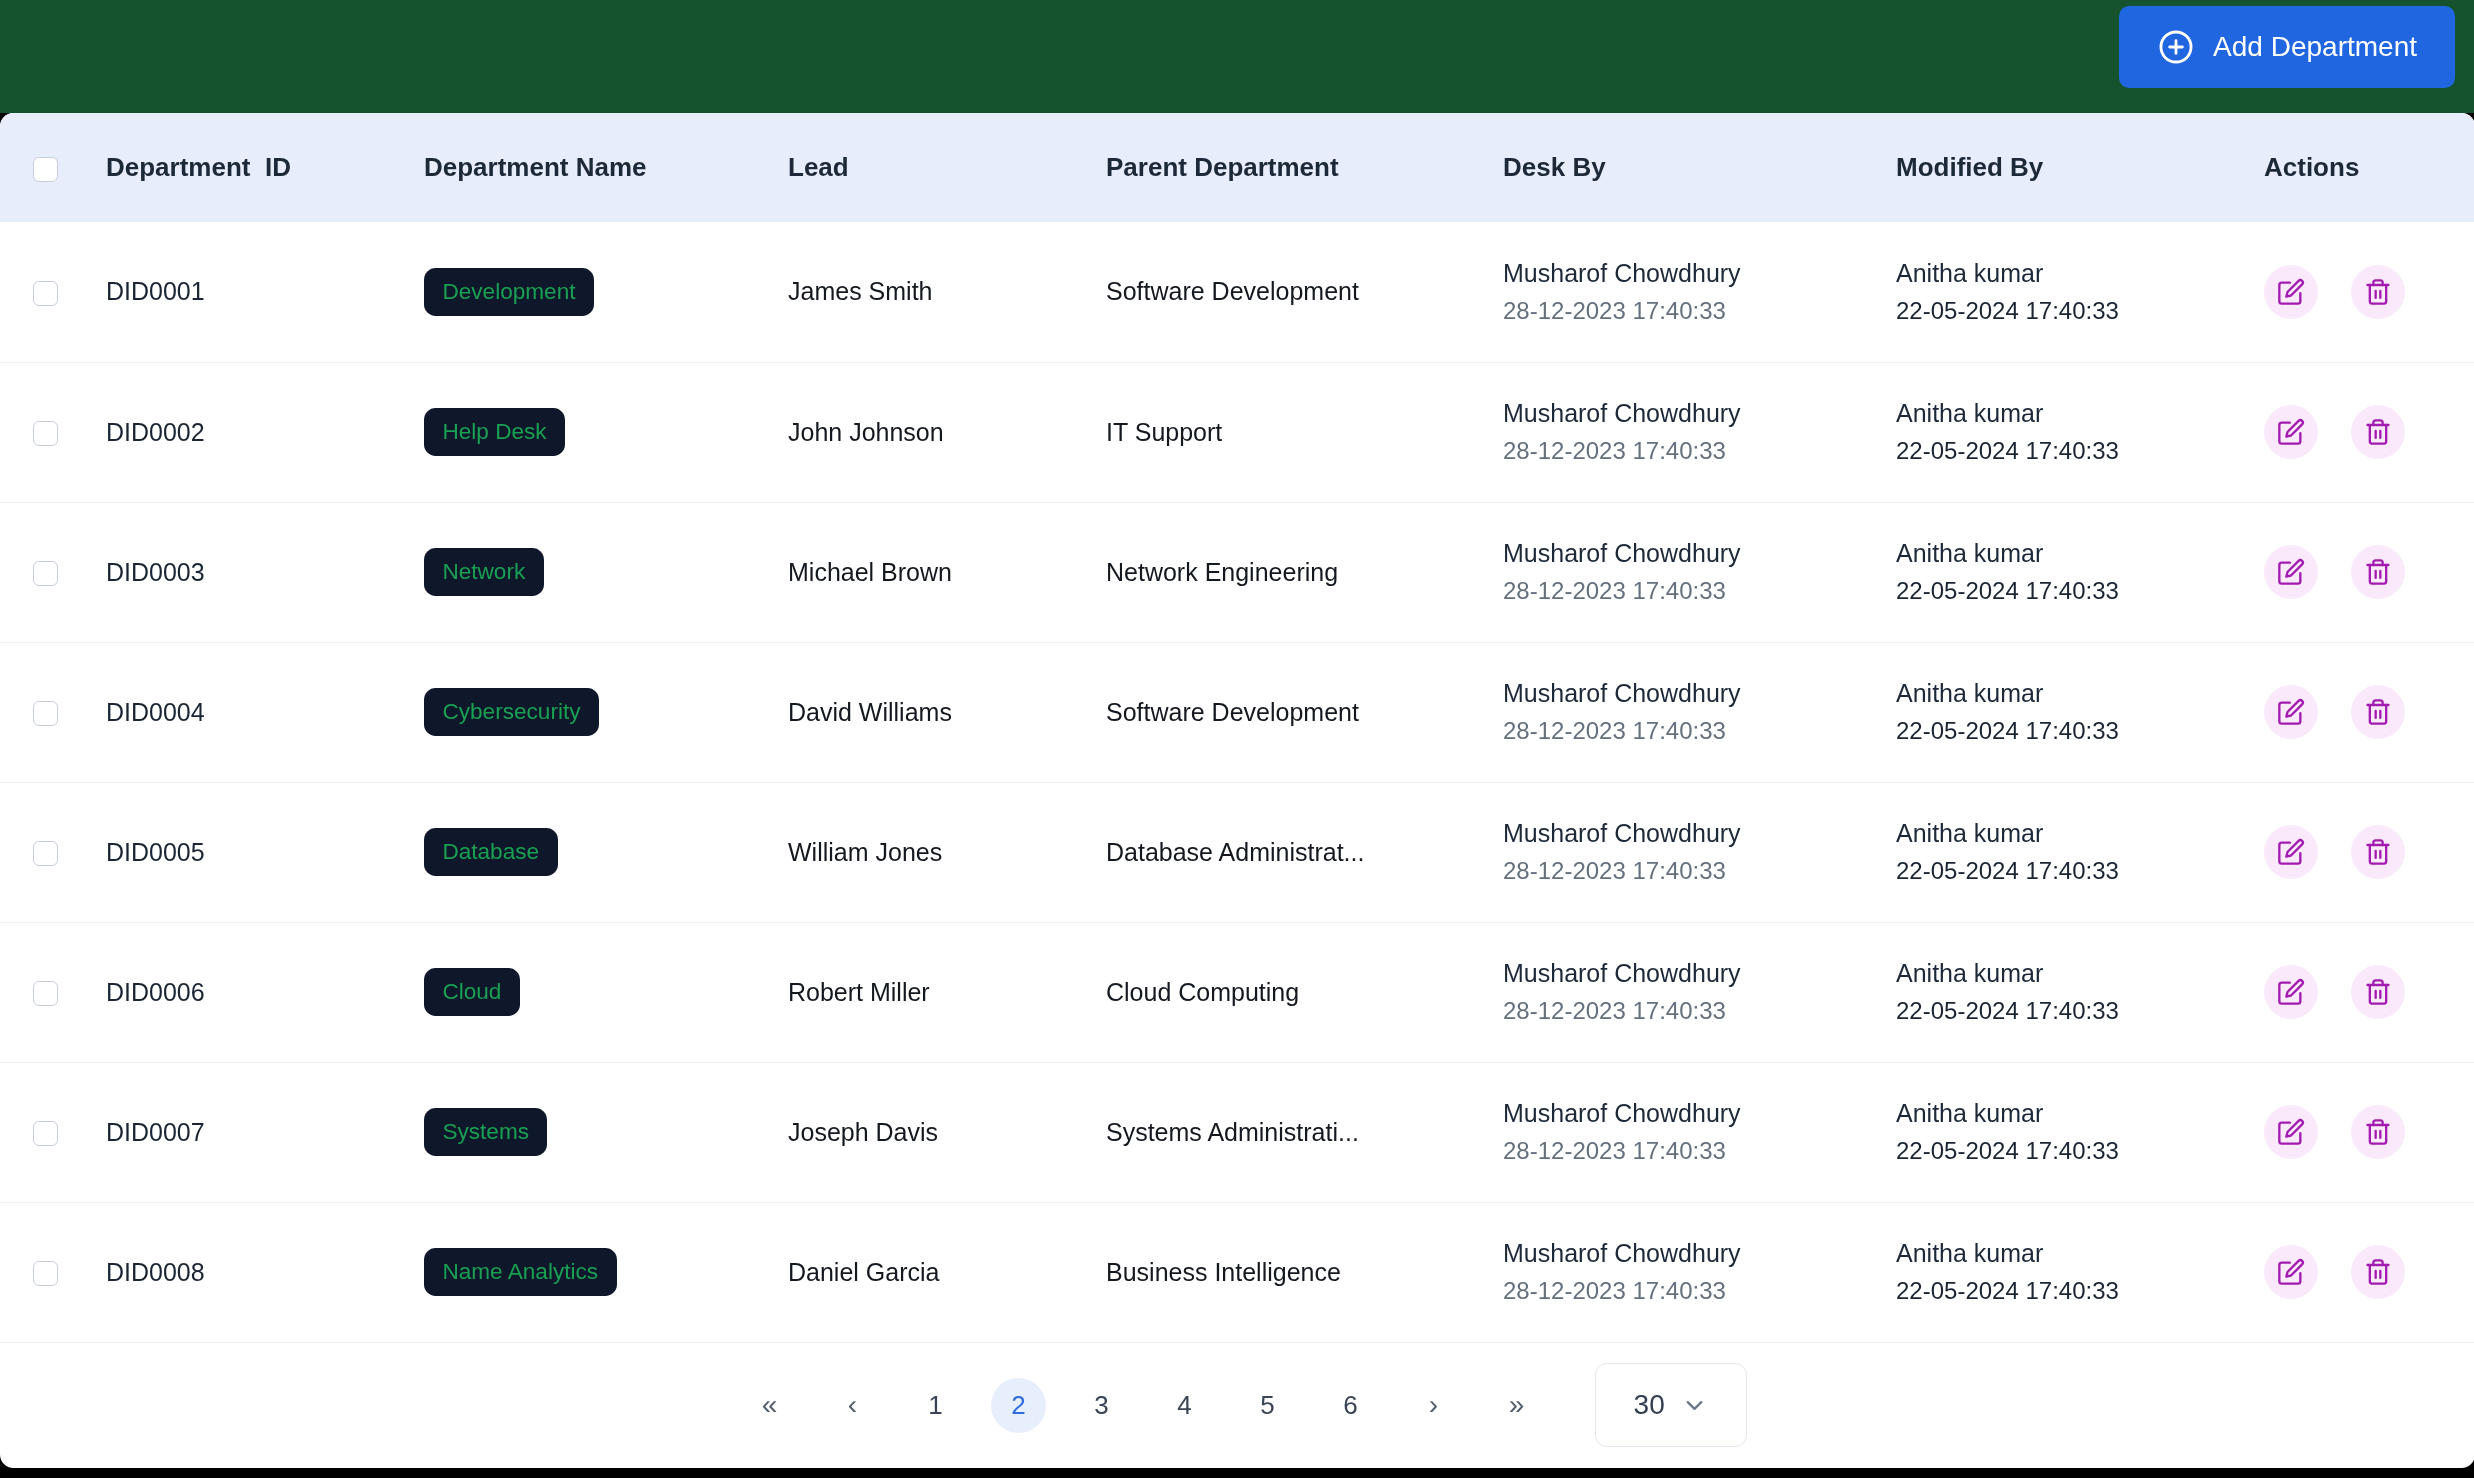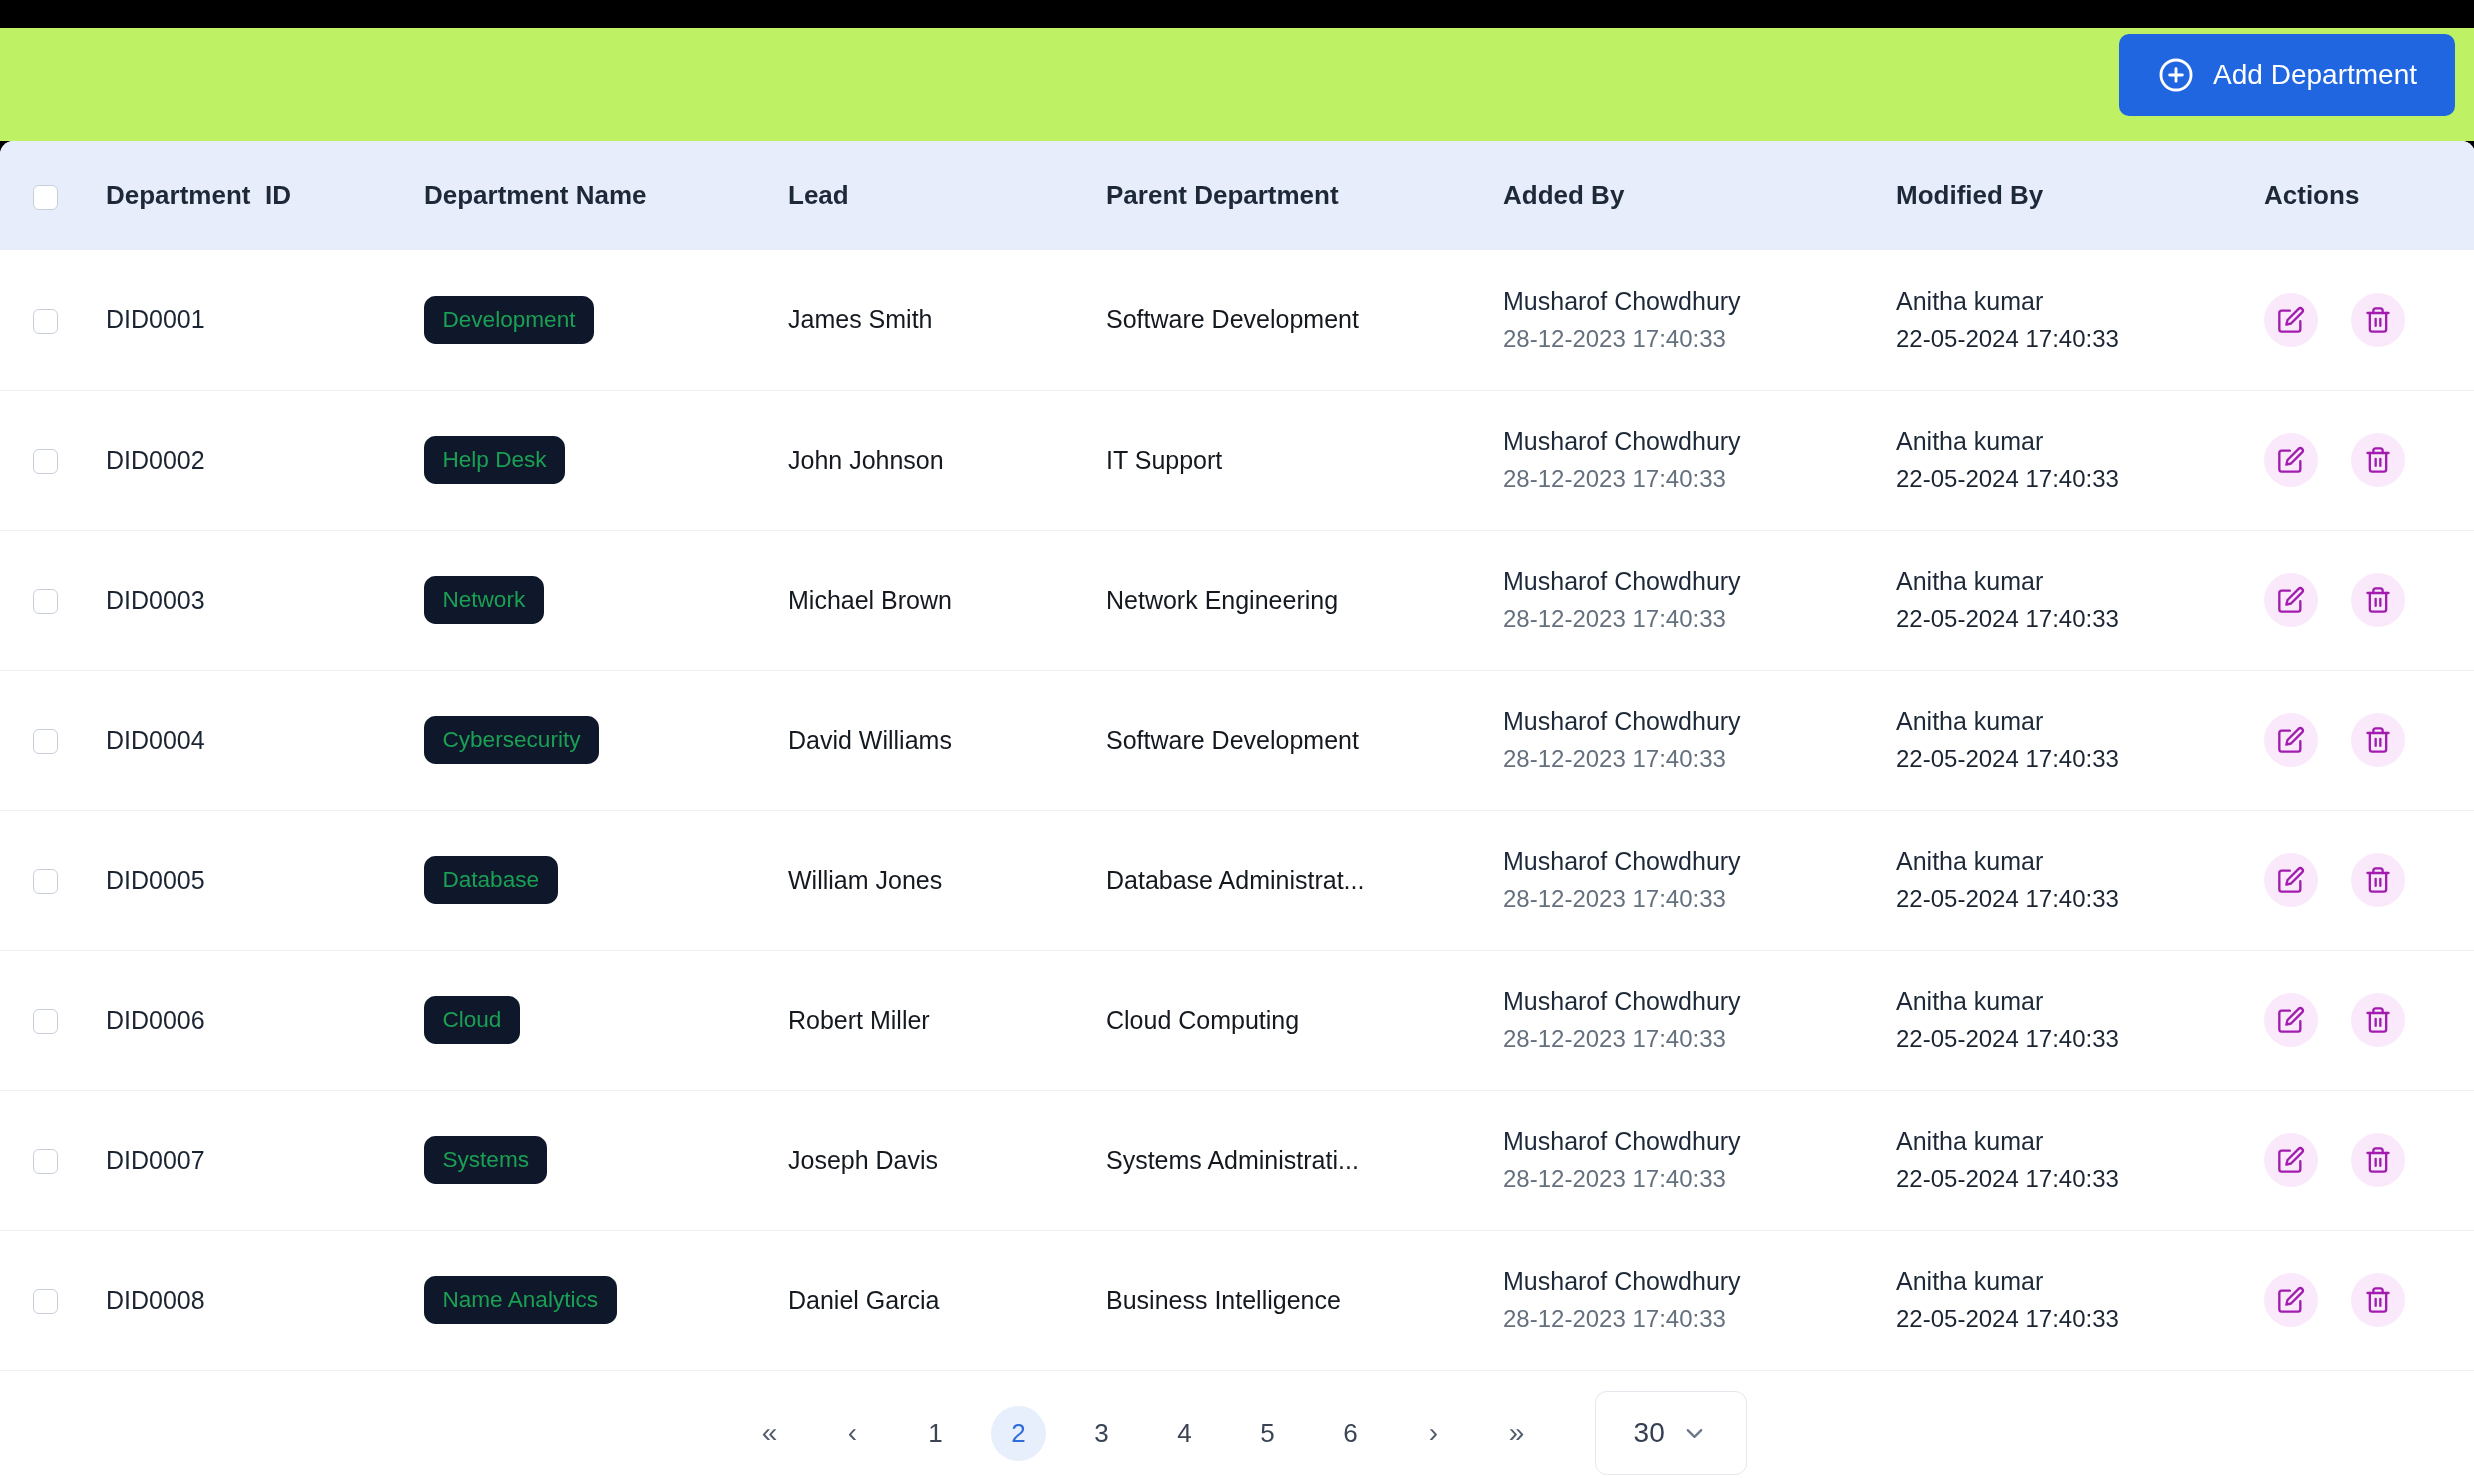--- a/index.html
+++ b/index.html
@@ -4,21 +4,21 @@
 <style>
   * { margin:0; padding:0; box-sizing:border-box; }
   html,body { width:2475px; height:1478px; overflow:hidden; }
   body {
     background:#000;
     font-family:"Liberation Sans", sans-serif;
     color:#1a2433;
   }
 
   
-  .topbar { height:113px; background:#bef264; position:relative;margin-top:28px; }
+  .topbar { height:113px; background:#14532d; position:relative; }
   .add-btn {
     position:absolute; top:5.9px; right:20px;
     height:82px; padding:0 38px;
     background:#2066e0; color:#fff;
     border:none; border-radius:10px;
     font-family:"Liberation Sans", sans-serif;
     font-size:28px; font-weight:500;
     display:flex; align-items:center; gap:18.4px;
     cursor:pointer;
   }
@@ -129,21 +129,21 @@
         <col style="width:368px">
         <col style="width:242px">
     </colgroup>
     <thead>
       <tr>
         <th class="col-check"><span class="checkbox"></span></th>
         <th>Department  ID</th>
         <th>Department Name</th>
         <th>Lead</th>
         <th>Parent Department</th>
-        <th>Added By</th>
+        <th>Desk By</th>
         <th>Modified By</th>
         <th>Actions</th>
       </tr>
     </thead>
     <tbody id="table-body">
   <tr>
     <td class="col-check"><span class="checkbox"></span></td>
     <td class="cell-id">DID0001</td>
     <td><span class="badge">Development</span></td>
     <td>James Smith</td>

